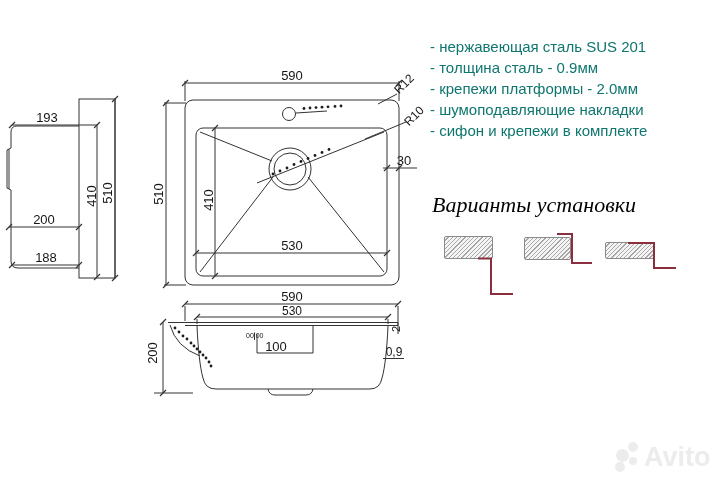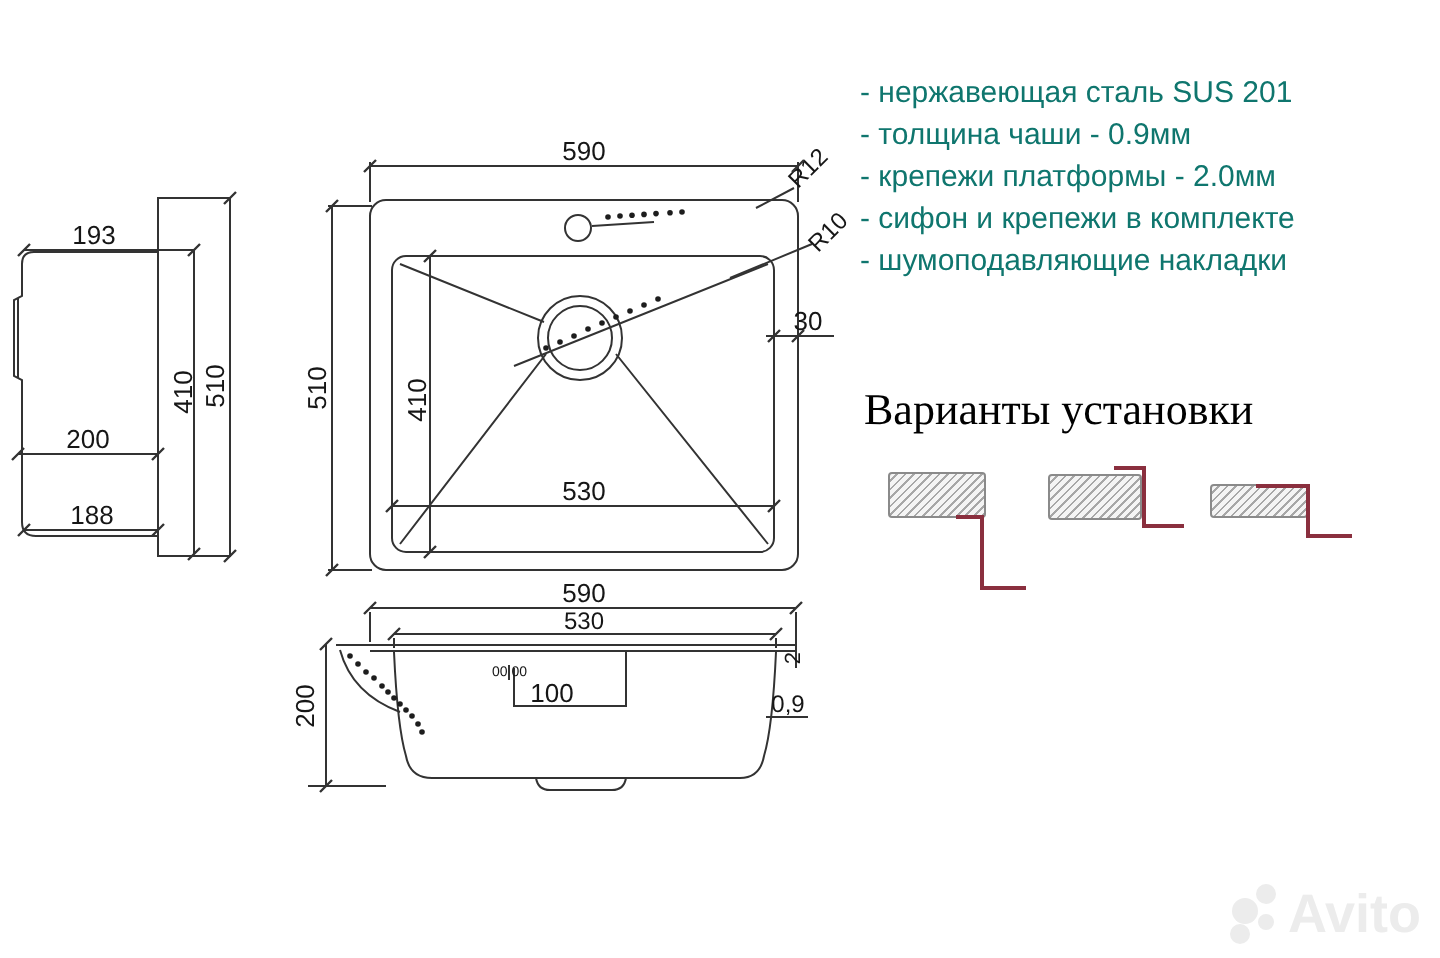--- a/index.html
+++ b/index.html
@@ -2,21 +2,21 @@
 <html><head>
 <meta charset="utf-8">
 <style>
   html,body{margin:0;padding:0;background:#fff;}
   .stage{position:relative;width:720px;height:479px;background:#ffffff;overflow:hidden;
          font-family:"Liberation Sans",sans-serif;}
   .drawing-svg{position:absolute;left:0;top:0;z-index:3;pointer-events:none;}
   .specs{position:absolute;left:430px;top:36px;z-index:1;color:#0f766e;
          font-size:15px;line-height:21px;white-space:nowrap;}
   .variants-title{position:absolute;left:432px;top:192px;z-index:1;color:#000;
-         font-family:"Liberation Serif",serif;font-size:22px;white-space:nowrap;}
+         font-family:"Liberation Serif",serif;font-size:22px;white-space:nowrap;font-style:italic;}
   .hatch{position:absolute;z-index:2;border:1px solid #8a8a8a;border-radius:2px;
          background:repeating-linear-gradient(135deg,#f4f4f4 0 2px,#a7a7a7 2px 3px);}
   .hatch1{left:444px;top:236px;width:47px;height:21px;}
   .hatch2{left:524px;top:237px;width:45px;height:21px;}
   .hatch3{left:605px;top:242px;width:47px;height:15px;}
   .watermark{position:absolute;left:610px;top:440px;width:106px;height:34px;z-index:1;}
   .wm-dot{position:absolute;border-radius:50%;background:#ececec;}
   .wm-d1{left:6px;top:9px;width:13px;height:13px;}
   .wm-d2{left:18px;top:2px;width:10px;height:10px;}
   .wm-d3{left:5px;top:22px;width:10px;height:10px;}
@@ -25,24 +25,24 @@
            font-size:27px;letter-spacing:0px;}
   svg text{font-family:"Liberation Sans",sans-serif;fill:#161616;}
 </style>
 </head>
 <body>
 
 <div class="stage">
 
   <div class="specs">
     <div>- нержавеющая сталь SUS 201</div>
-    <div>- толщина чаши - 0.9мм</div>
+    <div>- толщина сталь - 0.9мм</div>
     <div>- крепежи платформы - 2.0мм</div>
+    <div>- шумоподавляющие накладки</div>
     <div>- сифон и крепежи в комплекте</div>
-    <div>- шумоподавляющие накладки</div>
   </div>
 
   <div class="variants-title">Варианты установки</div>
   <div class="hatch hatch1"></div>
   <div class="hatch hatch2"></div>
   <div class="hatch hatch3"></div>
 
   <div class="watermark">
     <span class="wm-dot wm-d1"></span>
     <span class="wm-dot wm-d2"></span>

